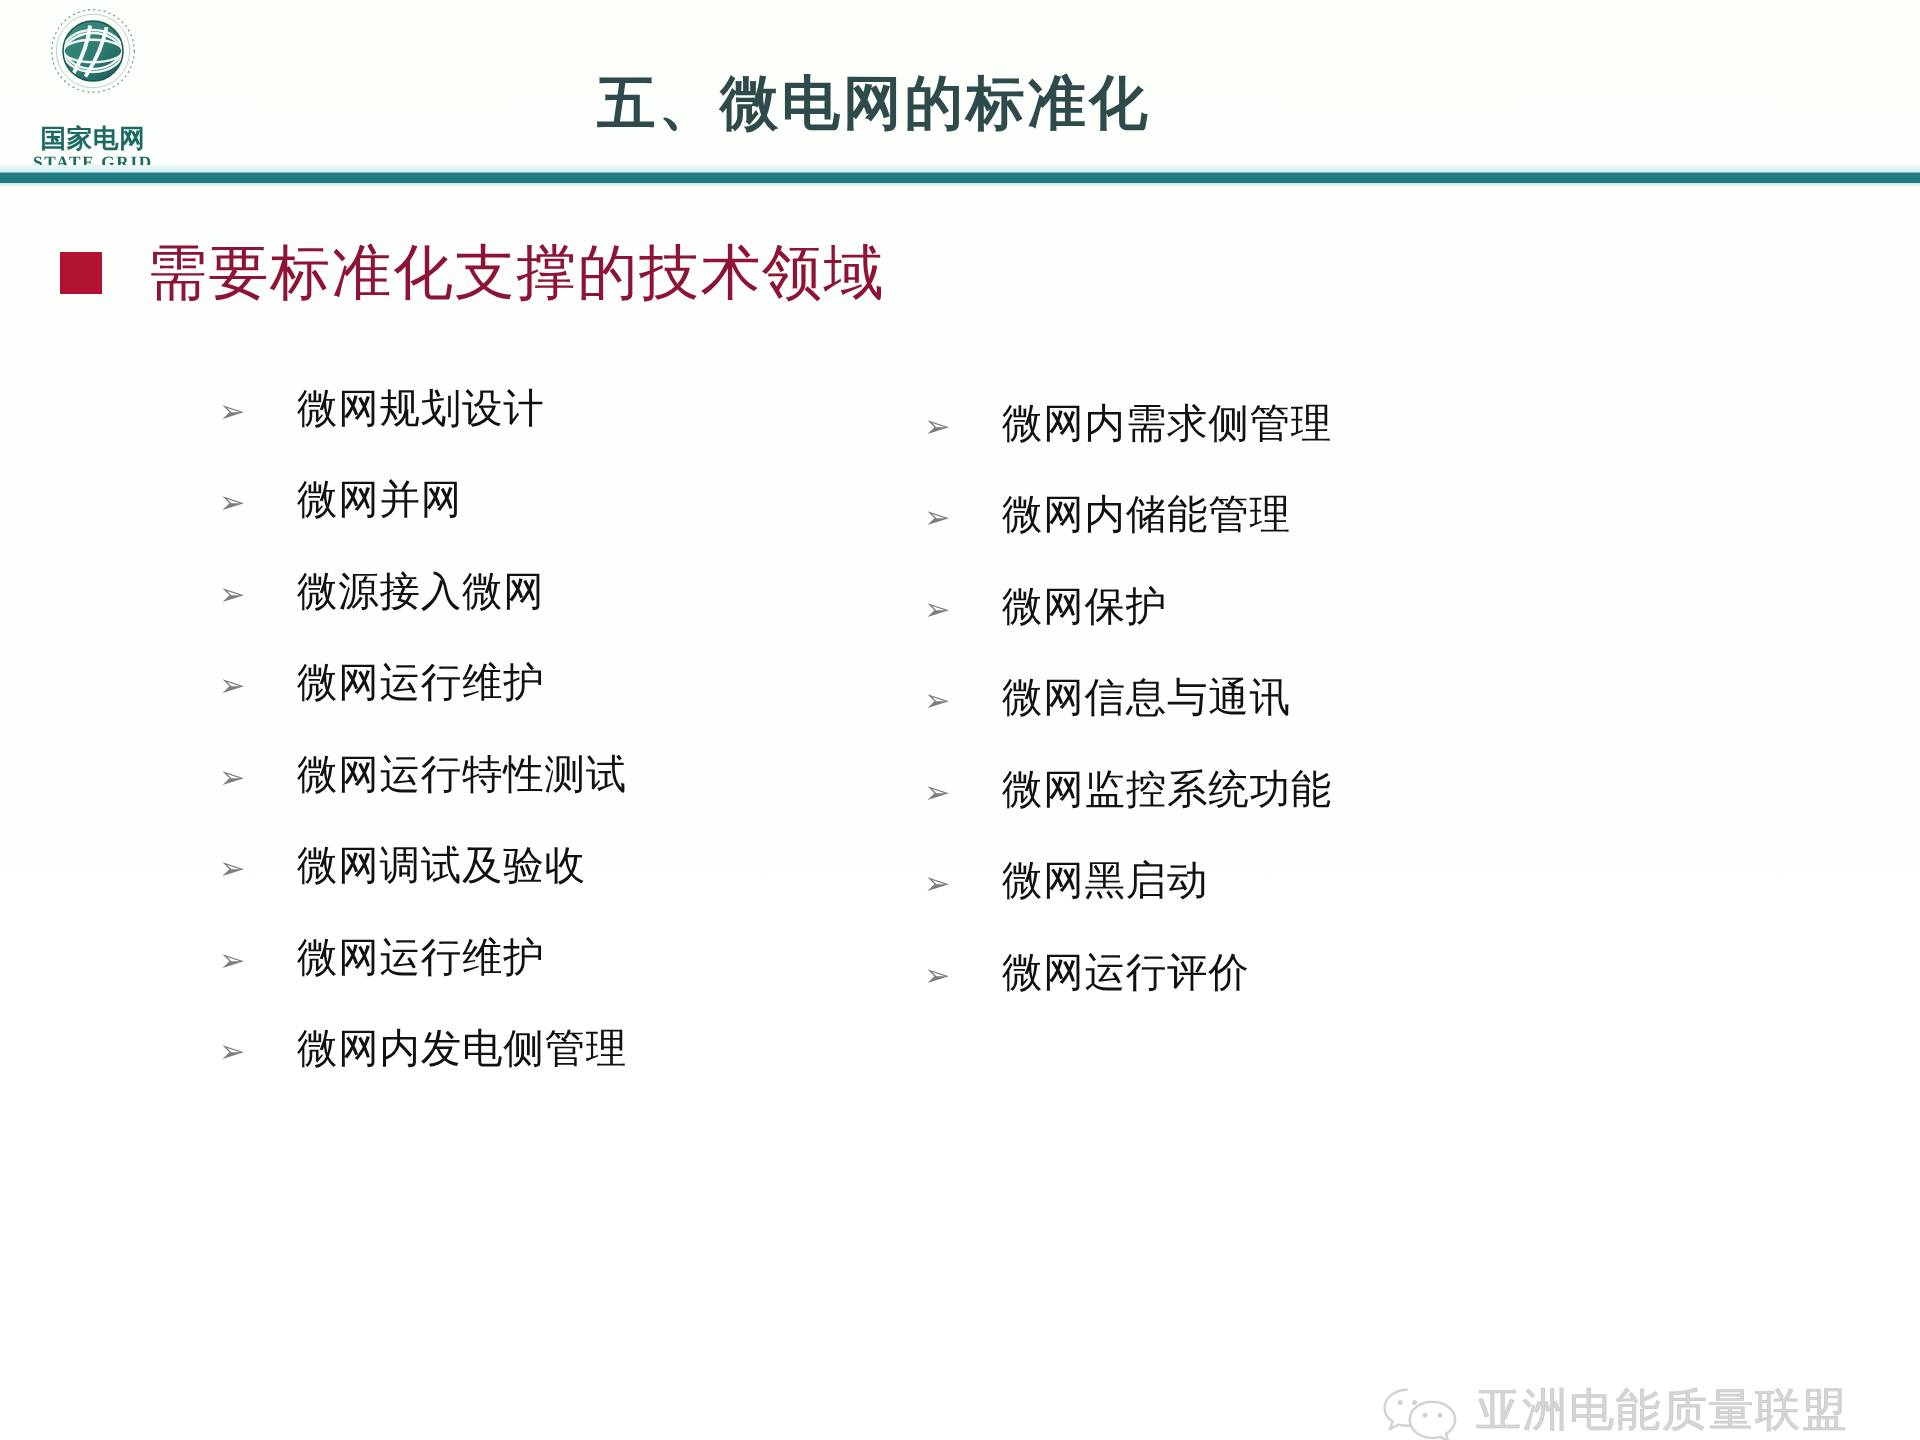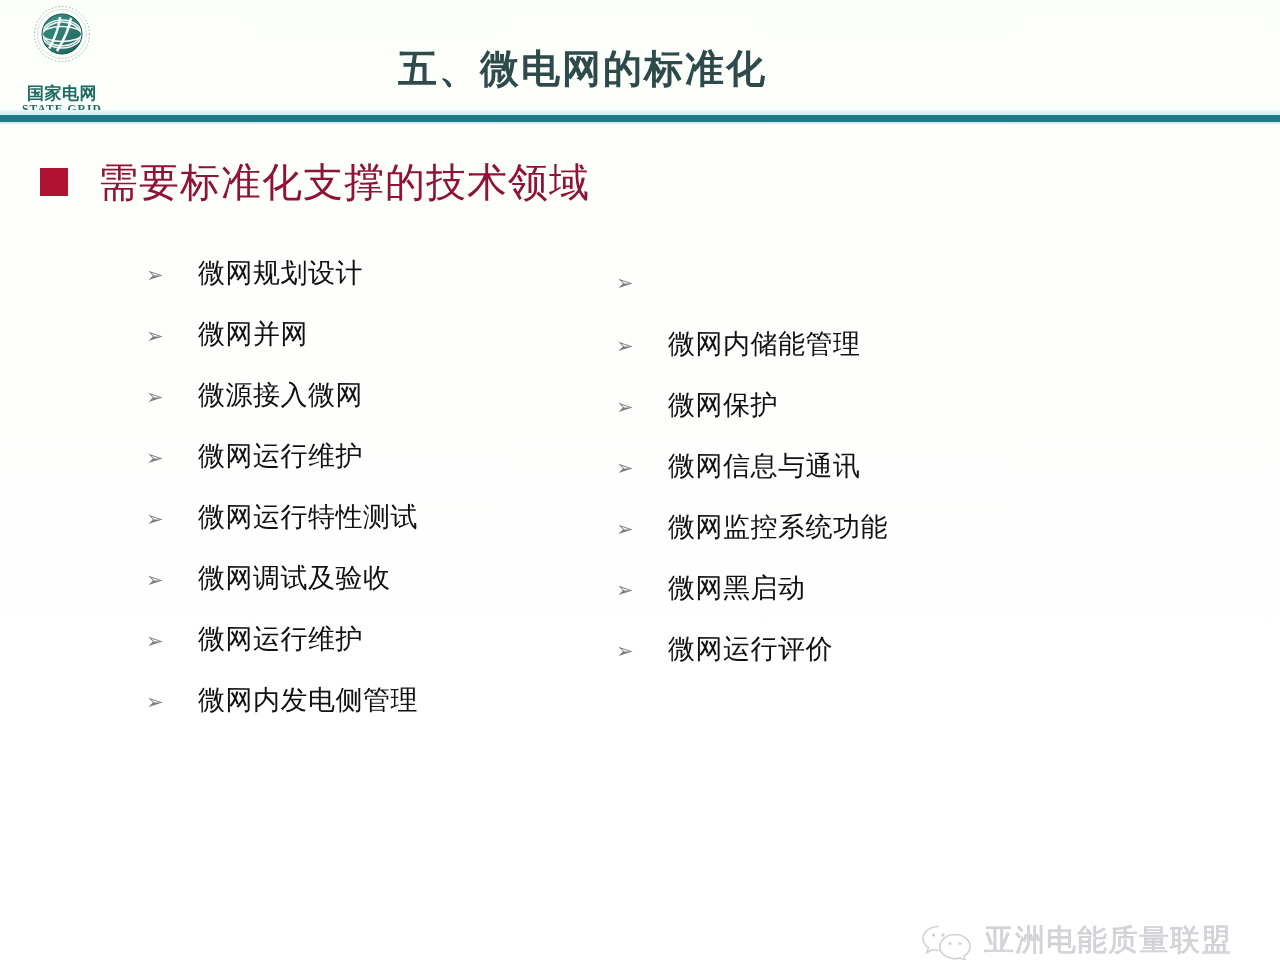--- a/index.html
+++ b/index.html
@@ -283,20 +283,21 @@
       </div>
       <div class="tech-item">
         <span class="item-marker">➢</span>
         <span class="item-label">微网内发电侧管理</span>
       </div>
     </div>
 
     <div class="col col-right">
       <div class="tech-item">
         <span class="item-marker">➢</span>
+        <span class="item-label">微网内需求侧管理</span>
       </div>
       <div class="tech-item">
         <span class="item-marker">➢</span>
         <span class="item-label">微网内储能管理</span>
       </div>
       <div class="tech-item">
         <span class="item-marker">➢</span>
         <span class="item-label">微网保护</span>
       </div>
       <div class="tech-item">

